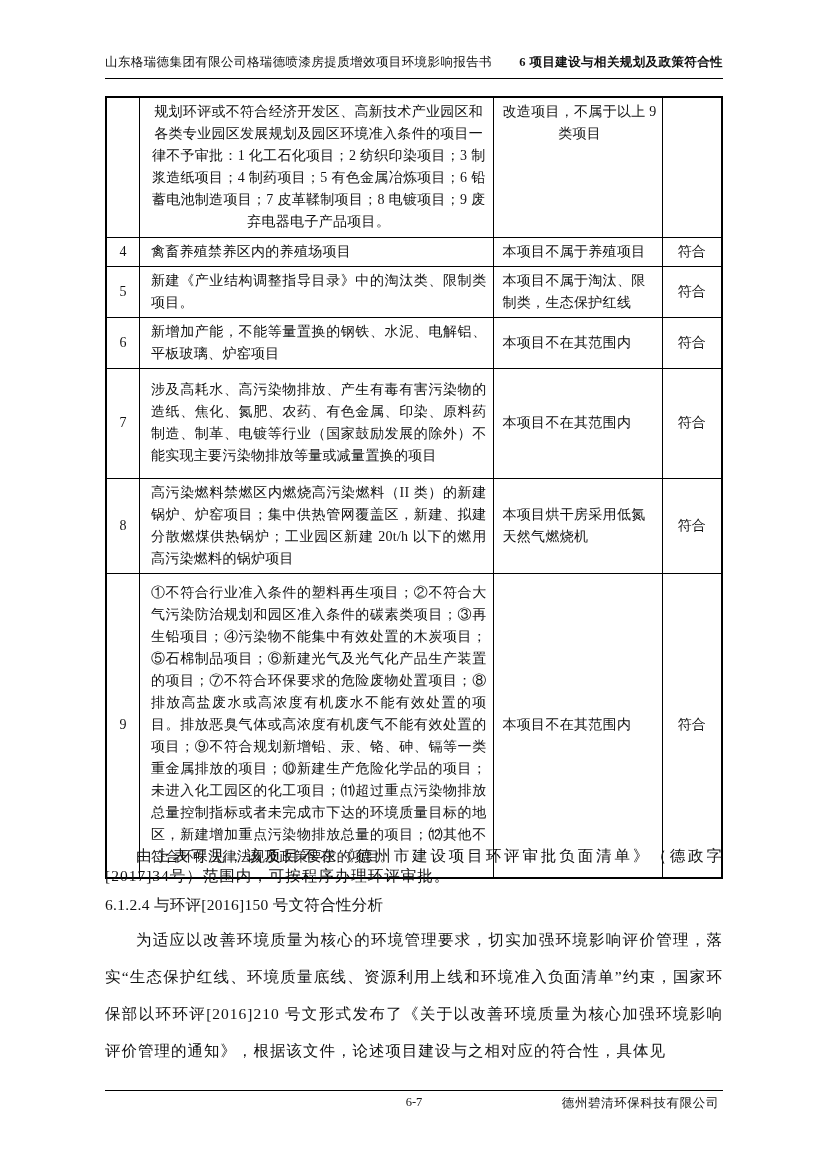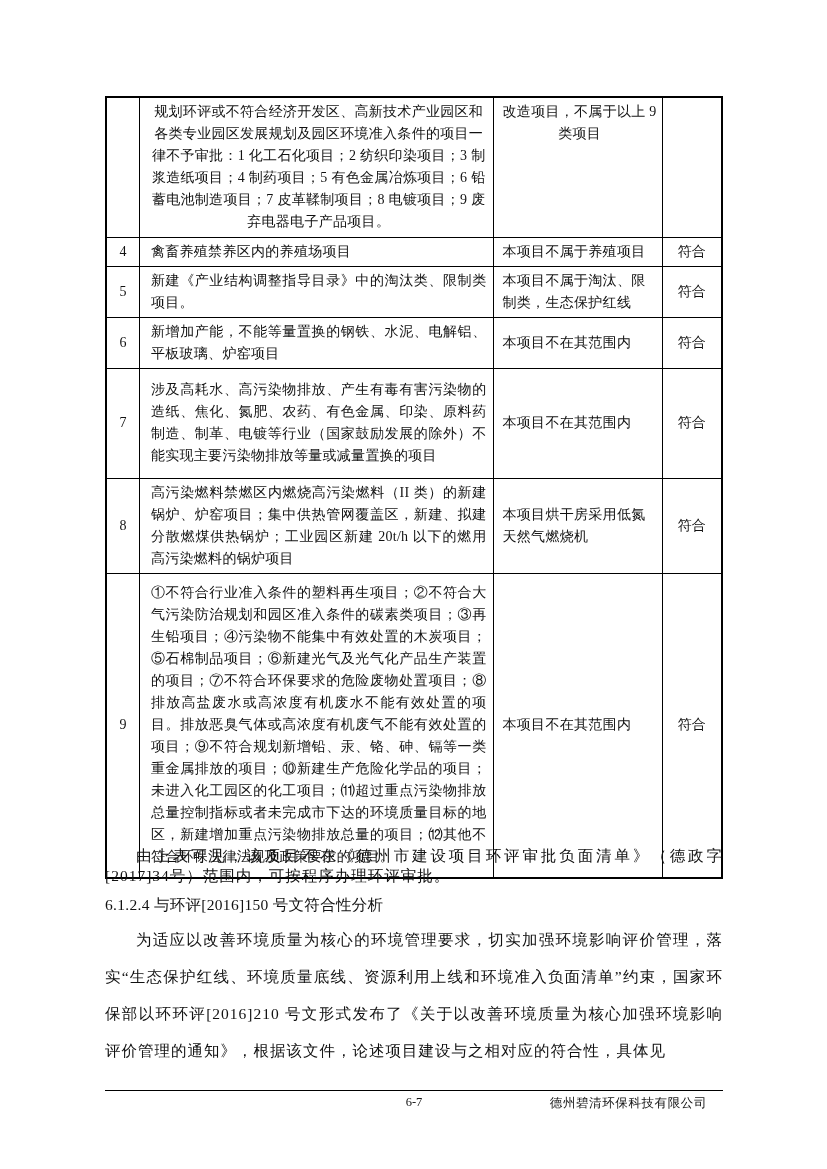--- a/index.html
+++ b/index.html
@@ -104,31 +104,35 @@
     height: 26px;
   }
   .footer .pageno {
     position: absolute;
     left: 0; right: 0;
     top: 4px;
     text-align: center;
   }
   .footer .company {
     position: absolute;
-    right: 16px;
+    right: 4px;
     top: 4px;
     letter-spacing: 0.6px;
     text-align: right;
   }
 </style>
 </head>
 <body>
 
 <div class="page">
 
+  <div class="header">
+    <span class="left">山东格瑞德集团有限公司格瑞德喷漆房提质增效项目环境影响报告书</span>
+    <span class="right">6 项目建设与相关规划及政策符合性</span>
+  </div>
 
   <table class="negative-list">
     <tbody>
       <tr class="r0">
         <td class="col-num"></td>
         <td class="col-criteria">规划环评或不符合经济开发区、高新技术产业园区和各类专业园区发展规划及园区环境准入条件的项目一律不予审批：1 化工石化项目；2 纺织印染项目；3 制浆造纸项目；4 制药项目；5 有色金属冶炼项目；6 铅蓄电池制造项目；7 皮革鞣制项目；8 电镀项目；9 废弃电器电子产品项目。</td>
         <td class="col-conclusion">改造项目，不属于以上 9 类项目</td>
         <td class="col-result"></td>
       </tr>
       <tr class="r1">

